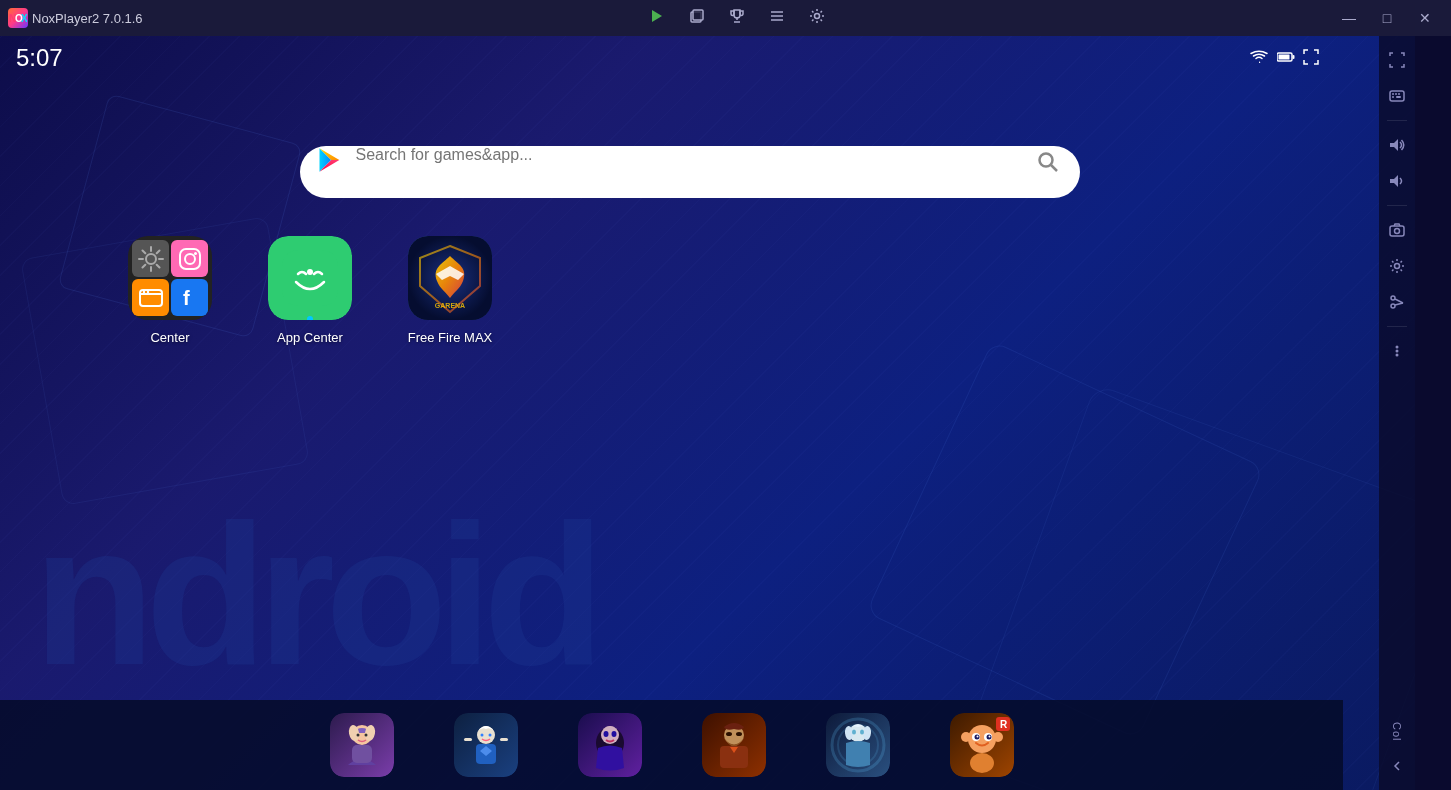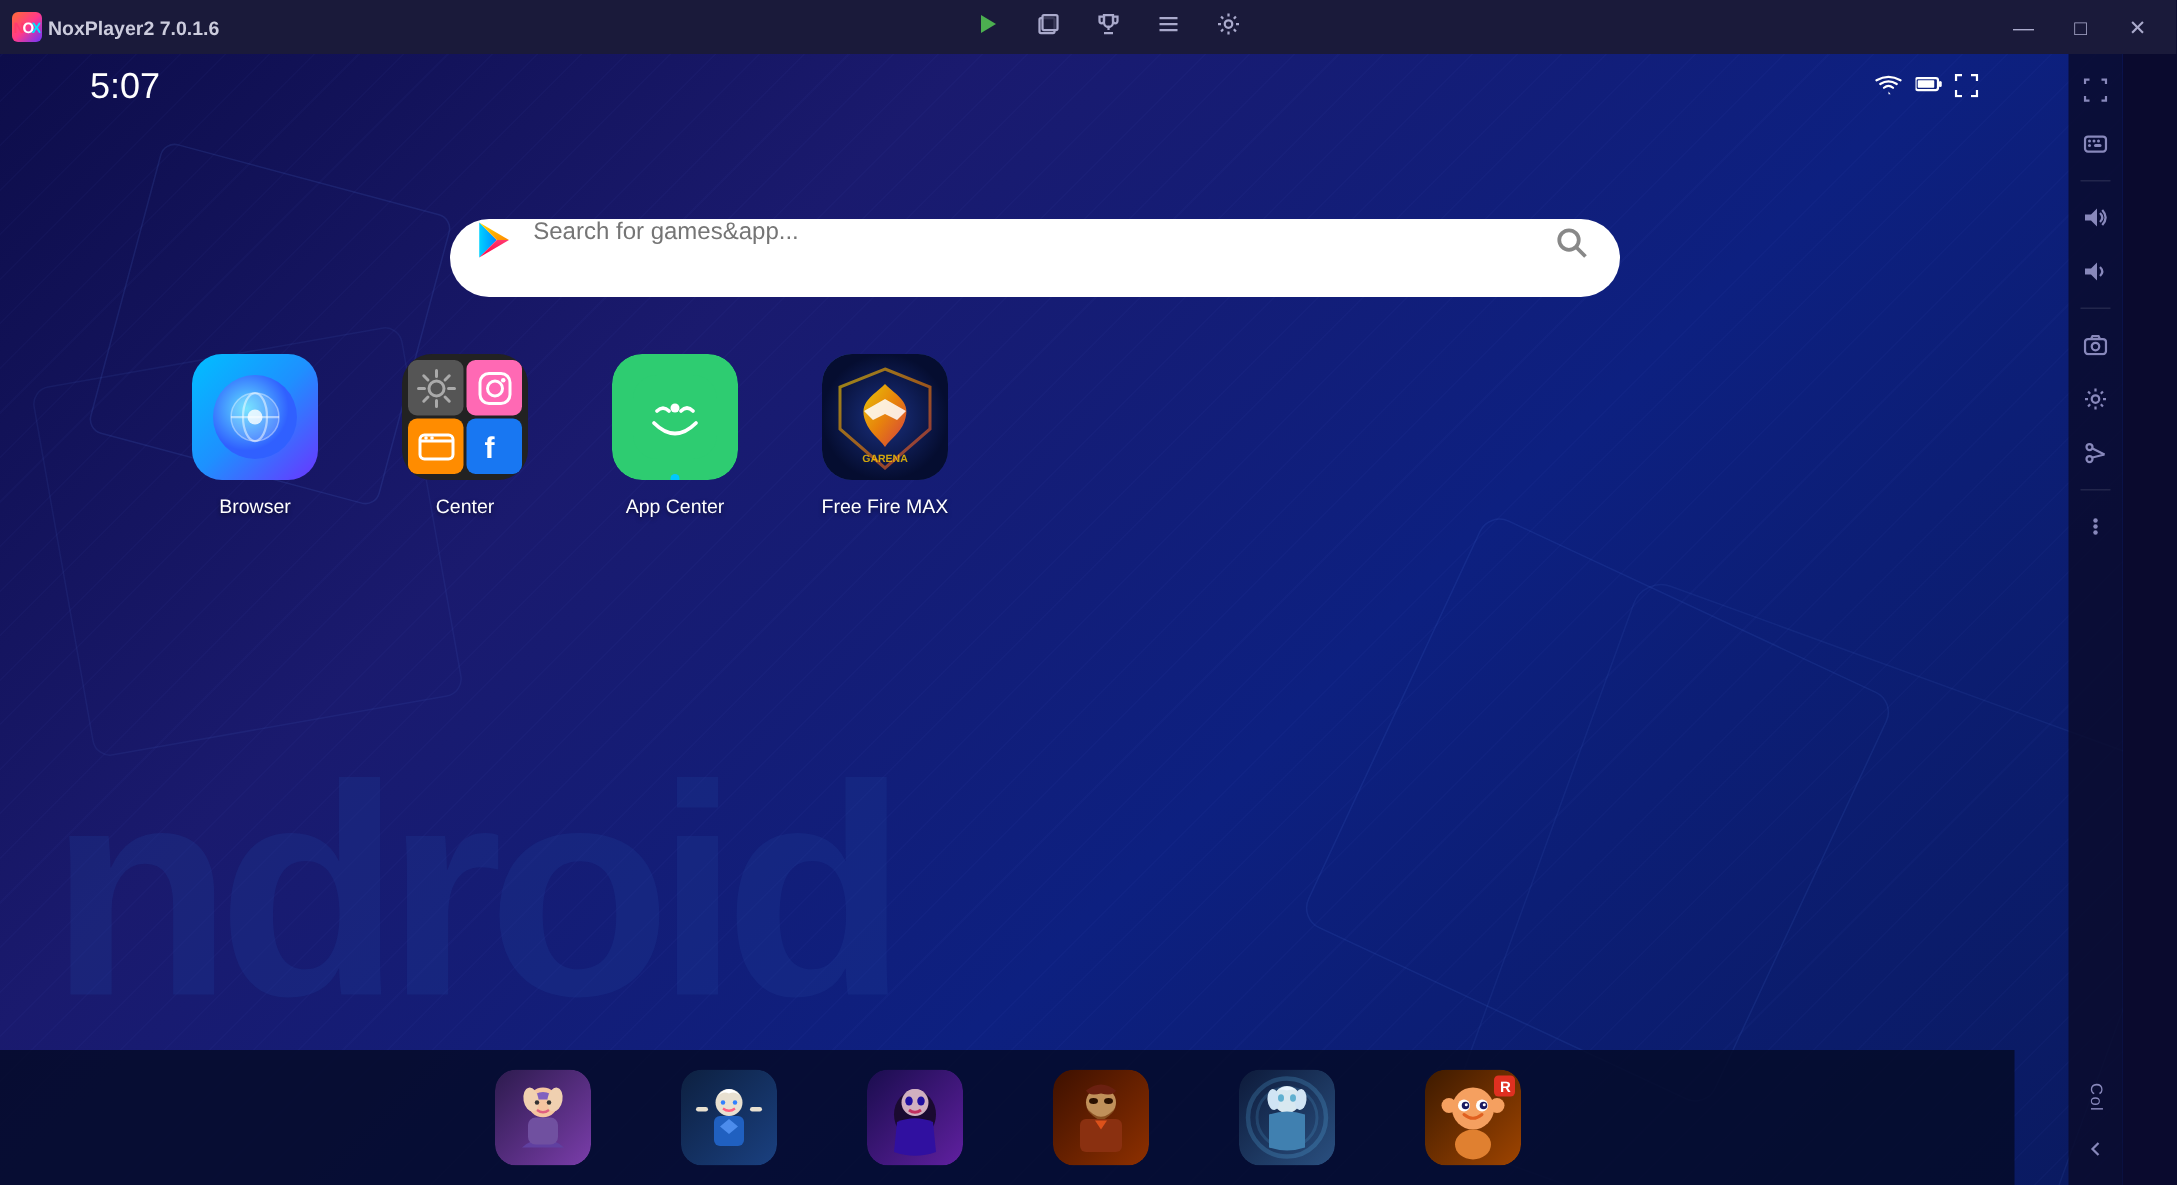--- a/index.html
+++ b/index.html
@@ -42,21 +42,20 @@
       display: flex;
       align-items: center;
       justify-content: center;
       font-size: 10px;
       color: white;
       font-weight: bold;
     }
     .titlebar-title {
       color: #ccccdd;
       font-size: 13px;
-      font-weight: bold;
     }
     #titlebar-center {
       display: flex;
       align-items: center;
       gap: 16px;
     }
     .titlebar-icon-btn {
       color: #aaaacc;
       font-size: 16px;
       cursor: pointer;
@@ -154,21 +153,20 @@
 
     
     #statusbar {
       position: absolute;
       top: 8px;
       left: 16px;
       right: 60px;
       display: flex;
       align-items: center;
       justify-content: space-between;
-      margin-left: 44px;
     }
     .time-display {
       color: white;
       font-size: 24px;
       font-weight: 300;
     }
     .status-icons {
       display: flex;
       align-items: center;
       gap: 8px;
@@ -539,40 +537,20 @@
           <svg width="22" height="22" viewBox="0 0 22 22" fill="none" stroke="#888" stroke-width="2.5">
             <circle cx="9" cy="9" r="6.5"></circle>
             <line x1="14" y1="14" x2="20" y2="20"></line>
           </svg>
         </div>
       </div>
     </div>
 
     <div id="apps-grid">
 
-      <div class="app-item">
-        <div class="app-icon-wrapper">
-          <div class="icon-browser">
-            <svg width="60" height="60" viewBox="0 0 60 60">
-              <defs>
-                <radialGradient id="bg1" cx="40%" cy="40%">
-                  <stop offset="0%" style="stop-color:#60e0ff"></stop>
-                  <stop offset="100%" style="stop-color:#3060ff"></stop>
-                </radialGradient>
-              </defs>
-              <circle cx="30" cy="30" r="28" fill="url(#bg1)"></circle>
-              <circle cx="30" cy="30" r="16" fill="rgba(255,255,255,0.15)" stroke="rgba(255,255,255,0.4)" stroke-width="1"></circle>
-              <ellipse cx="30" cy="30" rx="8" ry="16" fill="none" stroke="rgba(255,255,255,0.5)" stroke-width="1.5"></ellipse>
-              <line x1="14" y1="30" x2="46" y2="30" stroke="rgba(255,255,255,0.5)" stroke-width="1.5"></line>
-              <circle cx="30" cy="30" r="5" fill="white" opacity="0.8"></circle>
-            </svg>
-          </div>
-        </div>
-        <span class="app-label">Browser</span>
-      </div>
 
       <div class="app-item">
         <div class="app-icon-wrapper">
           <div class="icon-tools">
 
             <div class="tools-sub tools-sub-1">
               <svg width="28" height="28" viewBox="0 0 28 28" fill="none">
                 <circle cx="14" cy="14" r="5" stroke="#aaa" stroke-width="2"></circle>
                 <path d="M14 2v4M14 22v4M2 14h4M22 14h4M5.5 5.5l2.8 2.8M19.7 19.7l2.8 2.8M5.5 22.5l2.8-2.8M19.7 8.3l2.8-2.8" stroke="#aaa" stroke-width="2" stroke-linecap="round"></path>
               </svg>

